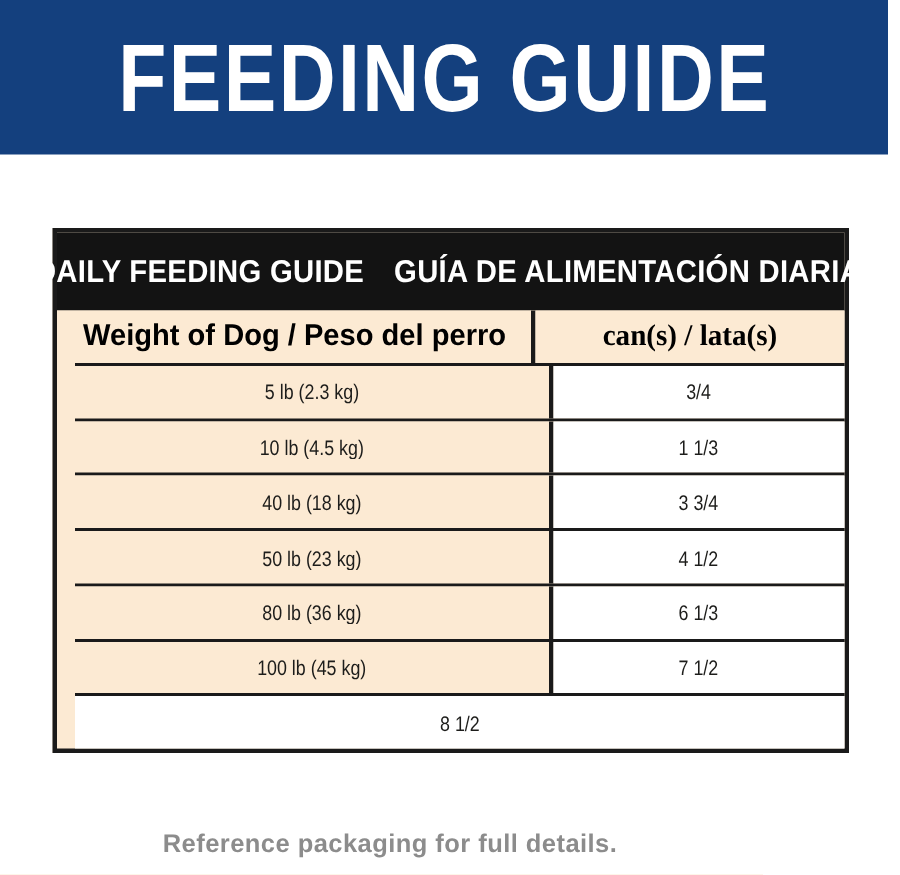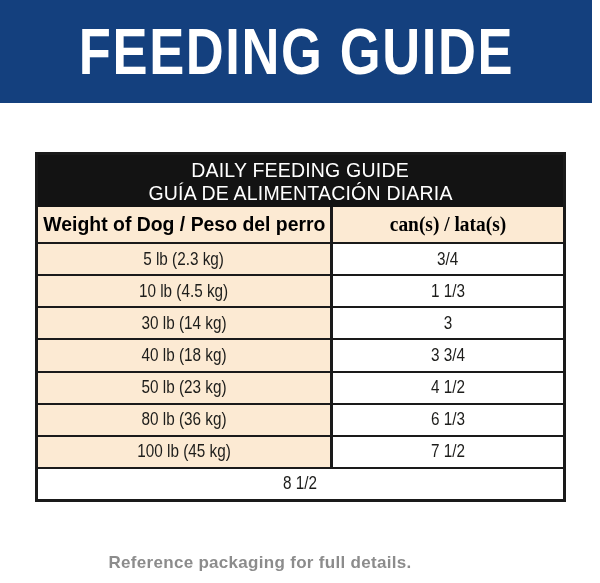--- a/index.html
+++ b/index.html
@@ -30,35 +30,35 @@
   }
   .ftable{
     position:absolute;left:35px;top:152px;width:531px;height:350px;
     border:3px solid var(--border-black);
     background:var(--cream);
     display:flex;flex-direction:column;
   }
   .t-title{
     background:var(--table-header-black);color:#fff;
     height:52px;flex:0 0 52px;
-    display:flex;flex-direction:column;align-items:center;justify-content:center;
-    font-weight:normal;font-size:21px;line-height:23px;
+    display:flex;align-items:center;justify-content:center;
+    font-weight:bold;font-size:21px;line-height:23px;
   }
   .t-title span{display:inline-block;transform:scaleX(.93);white-space:nowrap;letter-spacing:.2px;}
   .t-head{
     display:flex;flex:0 0 35px;height:35px;
     font-weight:bold;font-size:20px;color:#000;
   }
   .t-body{flex:1;display:flex;flex-direction:column;}
   .t-row{
     flex:1;display:flex;border-top:2px solid var(--border-black);
-    font-size:18px;color:var(--text-dark);
+    font-size:14px;color:var(--text-dark);margin-left:12px;
   }
   .cell{display:flex;align-items:center;justify-content:center;}
-  .cell.left{width:295px;border-right:3px solid var(--border-black);background:var(--cream);}
+  .cell.left{width:319px;border-right:3px solid var(--border-black);background:var(--cream);}
   .cell.right{flex:1;background:var(--cell-white);}
   .t-head .cell.right{background:var(--cream);font-family:Liberation Serif, serif;}
   .cond{display:inline-block;transform:scaleX(.85);white-space:nowrap;}
   .sq{display:inline-block;transform:scaleX(.97);white-space:nowrap;}
   .note{
     position:absolute;left:0;top:553px;width:520px;text-align:center;
     color:var(--footer-gray);font-weight:bold;font-size:17px;letter-spacing:.3px;
   }
 </style>
 </head>
@@ -96,28 +96,20 @@
     <div class="t-row">
       <div class="cell left">
         <span class="cond">10 lb (4.5 kg)</span>
       </div>
       <div class="cell right">
         <span class="cond">1 1/3</span>
       </div>
     </div>
 
 
-    <div class="t-row">
-      <div class="cell left">
-        <span class="cond">30 lb (14 kg)</span>
-      </div>
-      <div class="cell right">
-        <span class="cond">3</span>
-      </div>
-    </div>
 
     <div class="t-row">
       <div class="cell left">
         <span class="cond">40 lb (18 kg)</span>
       </div>
       <div class="cell right">
         <span class="cond">3 3/4</span>
       </div>
     </div>
 

